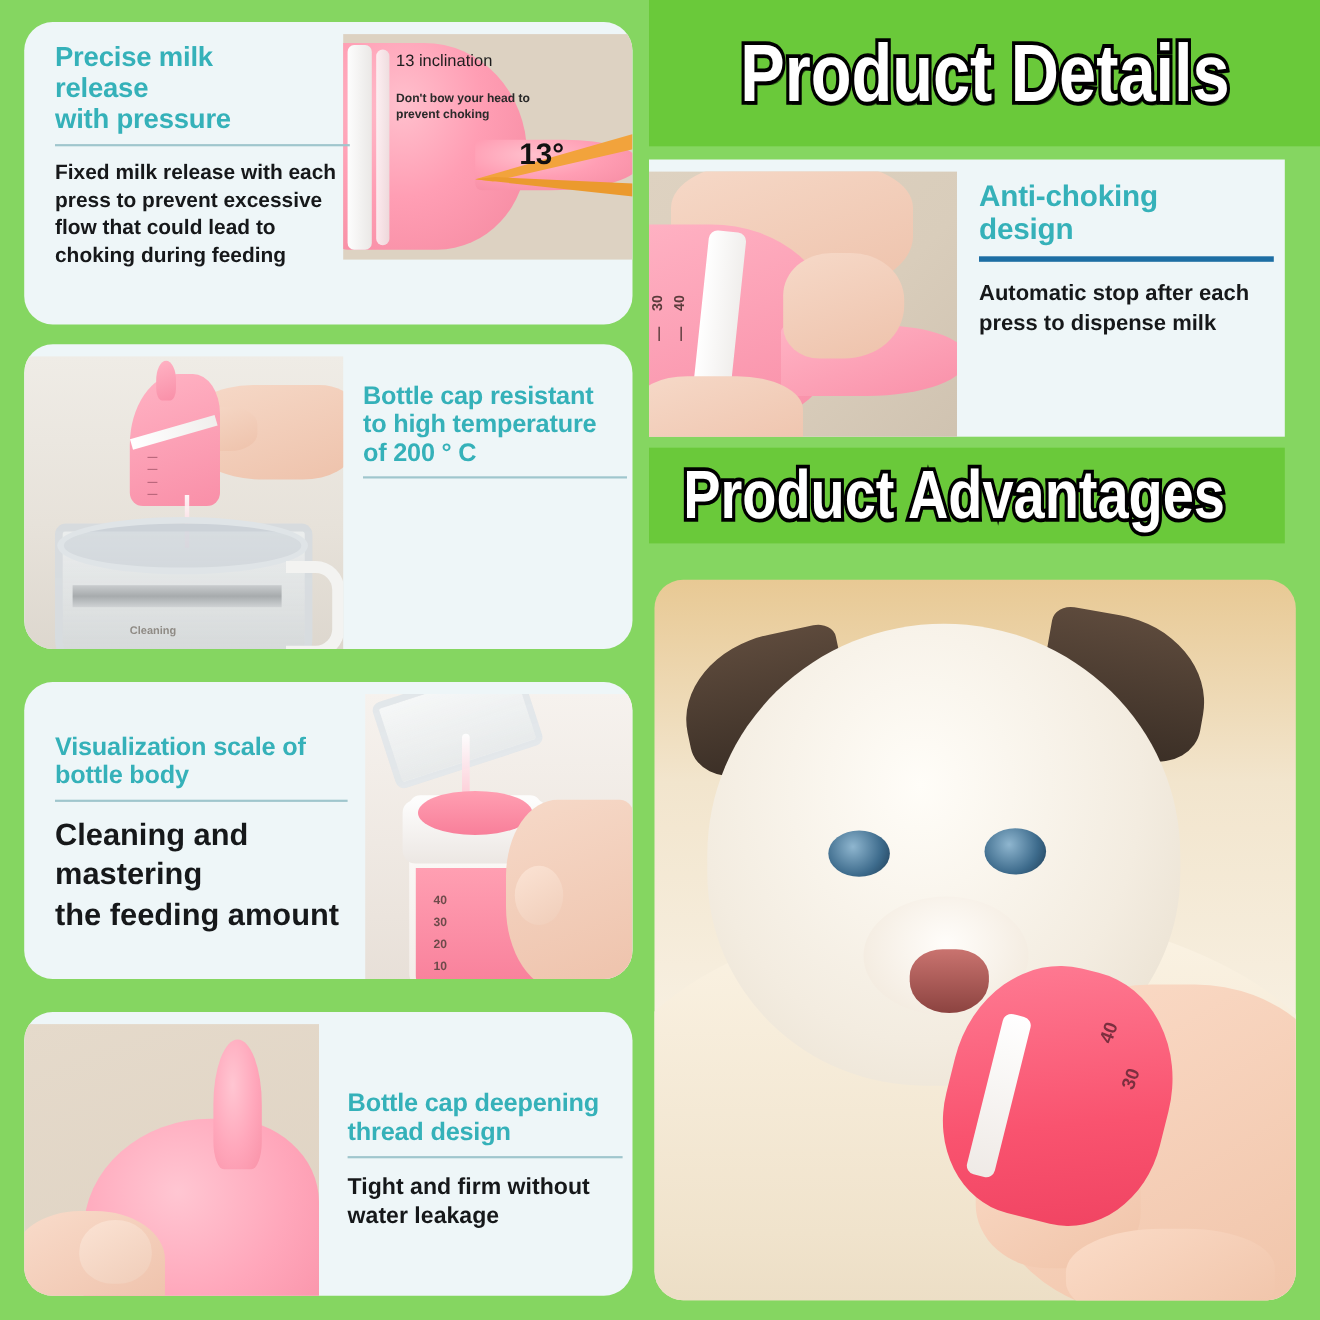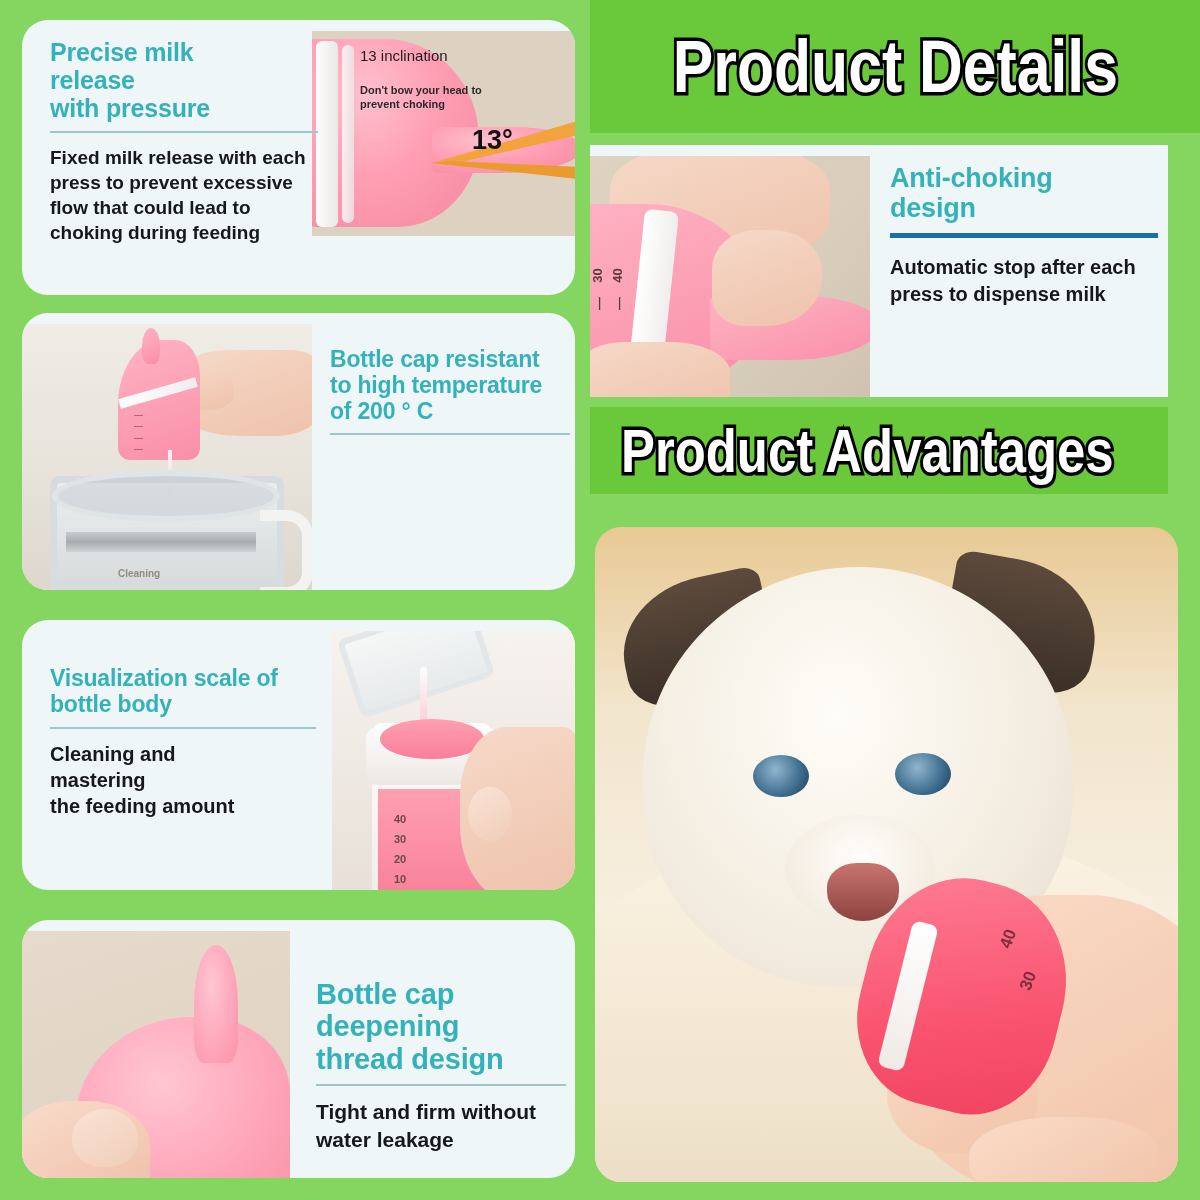--- a/index.html
+++ b/index.html
@@ -166,37 +166,37 @@
       <div class="mk" style="left:62px;top:182px;font-size:11px;">40</div>
       <div class="mk" style="left:62px;top:202px;font-size:11px;">30</div>
       <div class="mk" style="left:62px;top:222px;font-size:11px;">20</div>
       <div class="mk" style="left:62px;top:242px;font-size:11px;">10</div>
     </div>
 
     <div class="txt-pane" style="left:28px;top:46px;width:266px;">
       <div class="head" style="font-size:23px;white-space:pre-line;">Visualization scale of
 bottle body</div>
       <hr class="rule">
-      <div class="body" style="font-size:20px;white-space:pre-line;">Cleaning and
+      <div class="body" style="font-size:28px;white-space:pre-line;">Cleaning and
 mastering
 the feeding amount</div>
     </div>
   </div>
 
   <div class="card" style="left:22px;top:920px;width:553px;height:258px;">
 
     <div class="photo ph-thumb" style="left:0;top:0;width:268px;height:258px;">
         <div class="bulb" style="left:54px;top:86px;width:214px;height:190px;border-radius:54% 40% 10% 10%;"></div>
         <div class="bulb" style="left:172px;top:14px;width:44px;height:118px;border-radius:60% 60% 26% 26%;"></div>
         <div class="thumb" style="left:-10px;top:170px;width:138px;height:96px;border-radius:44% 46% 20% 20%;"></div>
         <div class="nail" style="left:50px;top:178px;width:66px;height:58px;border-radius:50% 50% 46% 46%;"></div>
     </div>
 
     <div class="txt-pane" style="left:294px;top:58px;width:250px;">
-      <div class="head" style="font-size:29px;white-space:pre-line;">Bottle cap deepening
+      <div class="head" style="font-size:23px;white-space:pre-line;margin-top:12px;">Bottle cap deepening
 thread design</div>
       <hr class="rule">
       <div class="body" style="font-size:21px;white-space:pre-line;">Tight and firm without
 water leakage</div>
     </div>
   </div>
 
   <div class="banner" style="left:590px;top:0;width:610px;height:133px;background:#6ac93a;">
     <span style="font-size:74px;">Product Details</span>
   </div>

